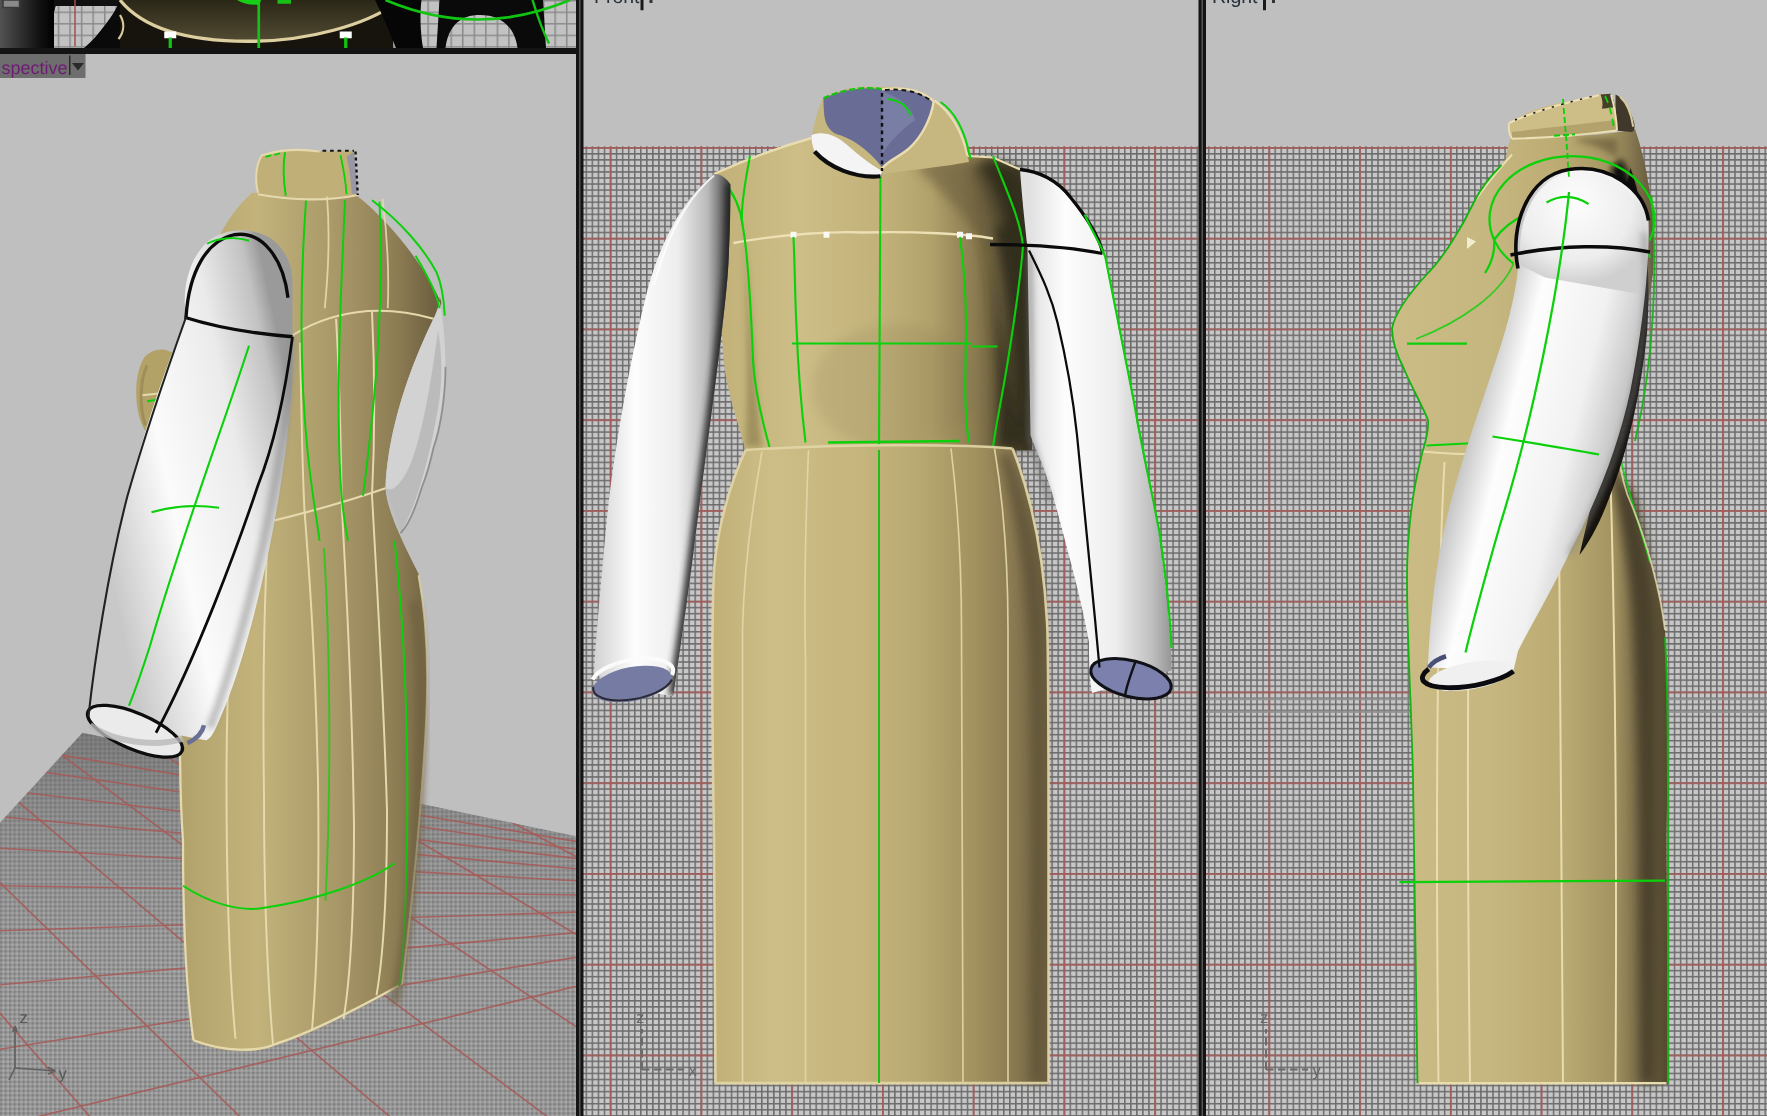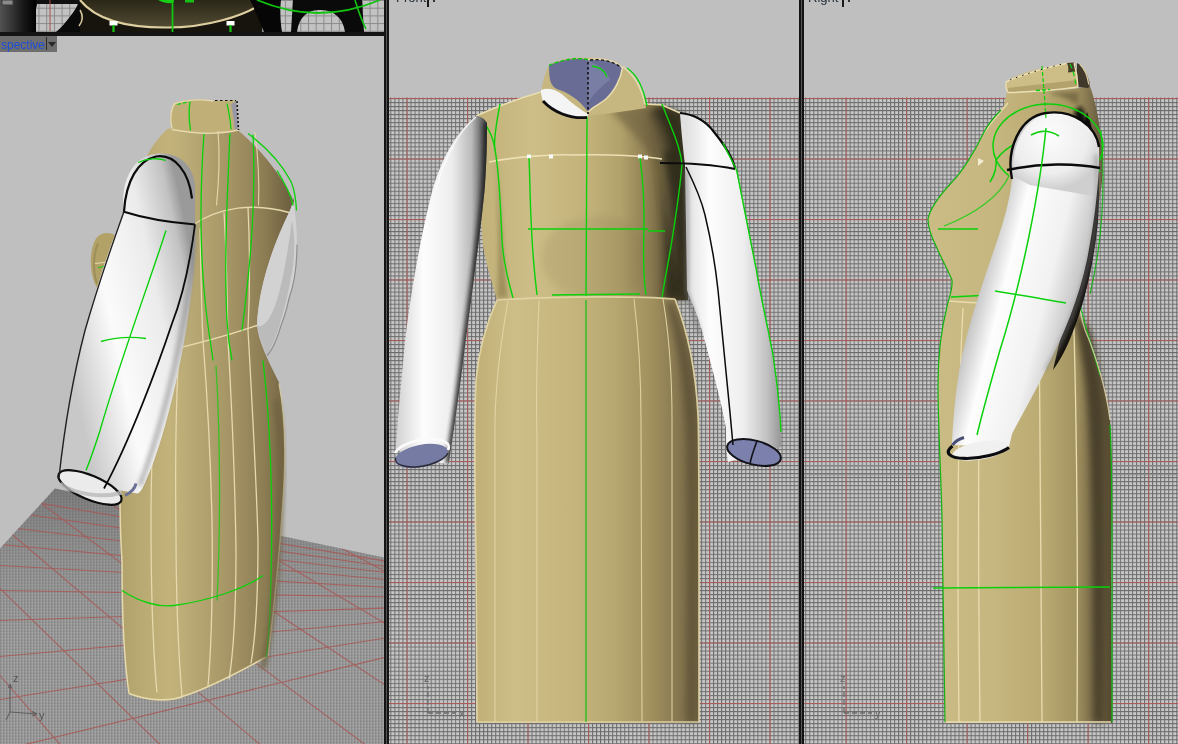--- a/index.html
+++ b/index.html
@@ -418,21 +418,21 @@
 </svg>
 
 <div style="position:absolute;left:0;top:32px;width:388px;height:3.5px;background:#141414"></div>
 <div style="position:absolute;left:384px;top:0;width:4.5px;height:744px;background:#141414"></div>
 <div style="position:absolute;left:799px;top:0;width:4.5px;height:744px;background:#141414"></div>
 <div style="position:absolute;left:386px;top:0;width:1px;height:744px;background:#555"></div>
 <div style="position:absolute;left:801px;top:0;width:1px;height:744px;background:#555"></div>
 
 <div style="position:absolute;left:0;top:35.5px;width:57px;height:16px;background:#6e6e6e"></div>
 <div style="position:absolute;left:0;top:35.5px;width:57px;height:16px;overflow:hidden">
-      <div class="lbl" style="left:1px;top:3px;color:#1d4ed8;font-size:12px">spective</div>
+      <div class="lbl" style="left:1px;top:3px;color:#701a75;font-size:12px">spective</div>
     </div>
 <div style="position:absolute;left:45.5px;top:37px;width:1px;height:13px;background:#2a2a2a"></div>
 <div style="position:absolute;left:48px;top:42px;width:0;height:0;border-left:4px solid transparent;border-right:4px solid transparent;border-top:5px solid #2a2a2a"></div>
 <div style="position:absolute;left:394px;top:0;width:60px;height:7px;overflow:hidden">
       <div class="lbl" style="position:absolute;left:2px;top:-9px;color:#26303a">Front</div>
       <div style="position:absolute;left:33px;top:0;width:1.5px;height:7px;background:#1a1a1a"></div>
       <div style="position:absolute;left:39px;top:0;width:2px;height:2px;background:#333"></div>
     </div>
 <div style="position:absolute;left:806px;top:0;width:60px;height:7px;overflow:hidden">
       <div class="lbl" style="position:absolute;left:2px;top:-9px;color:#26303a">Right</div>

